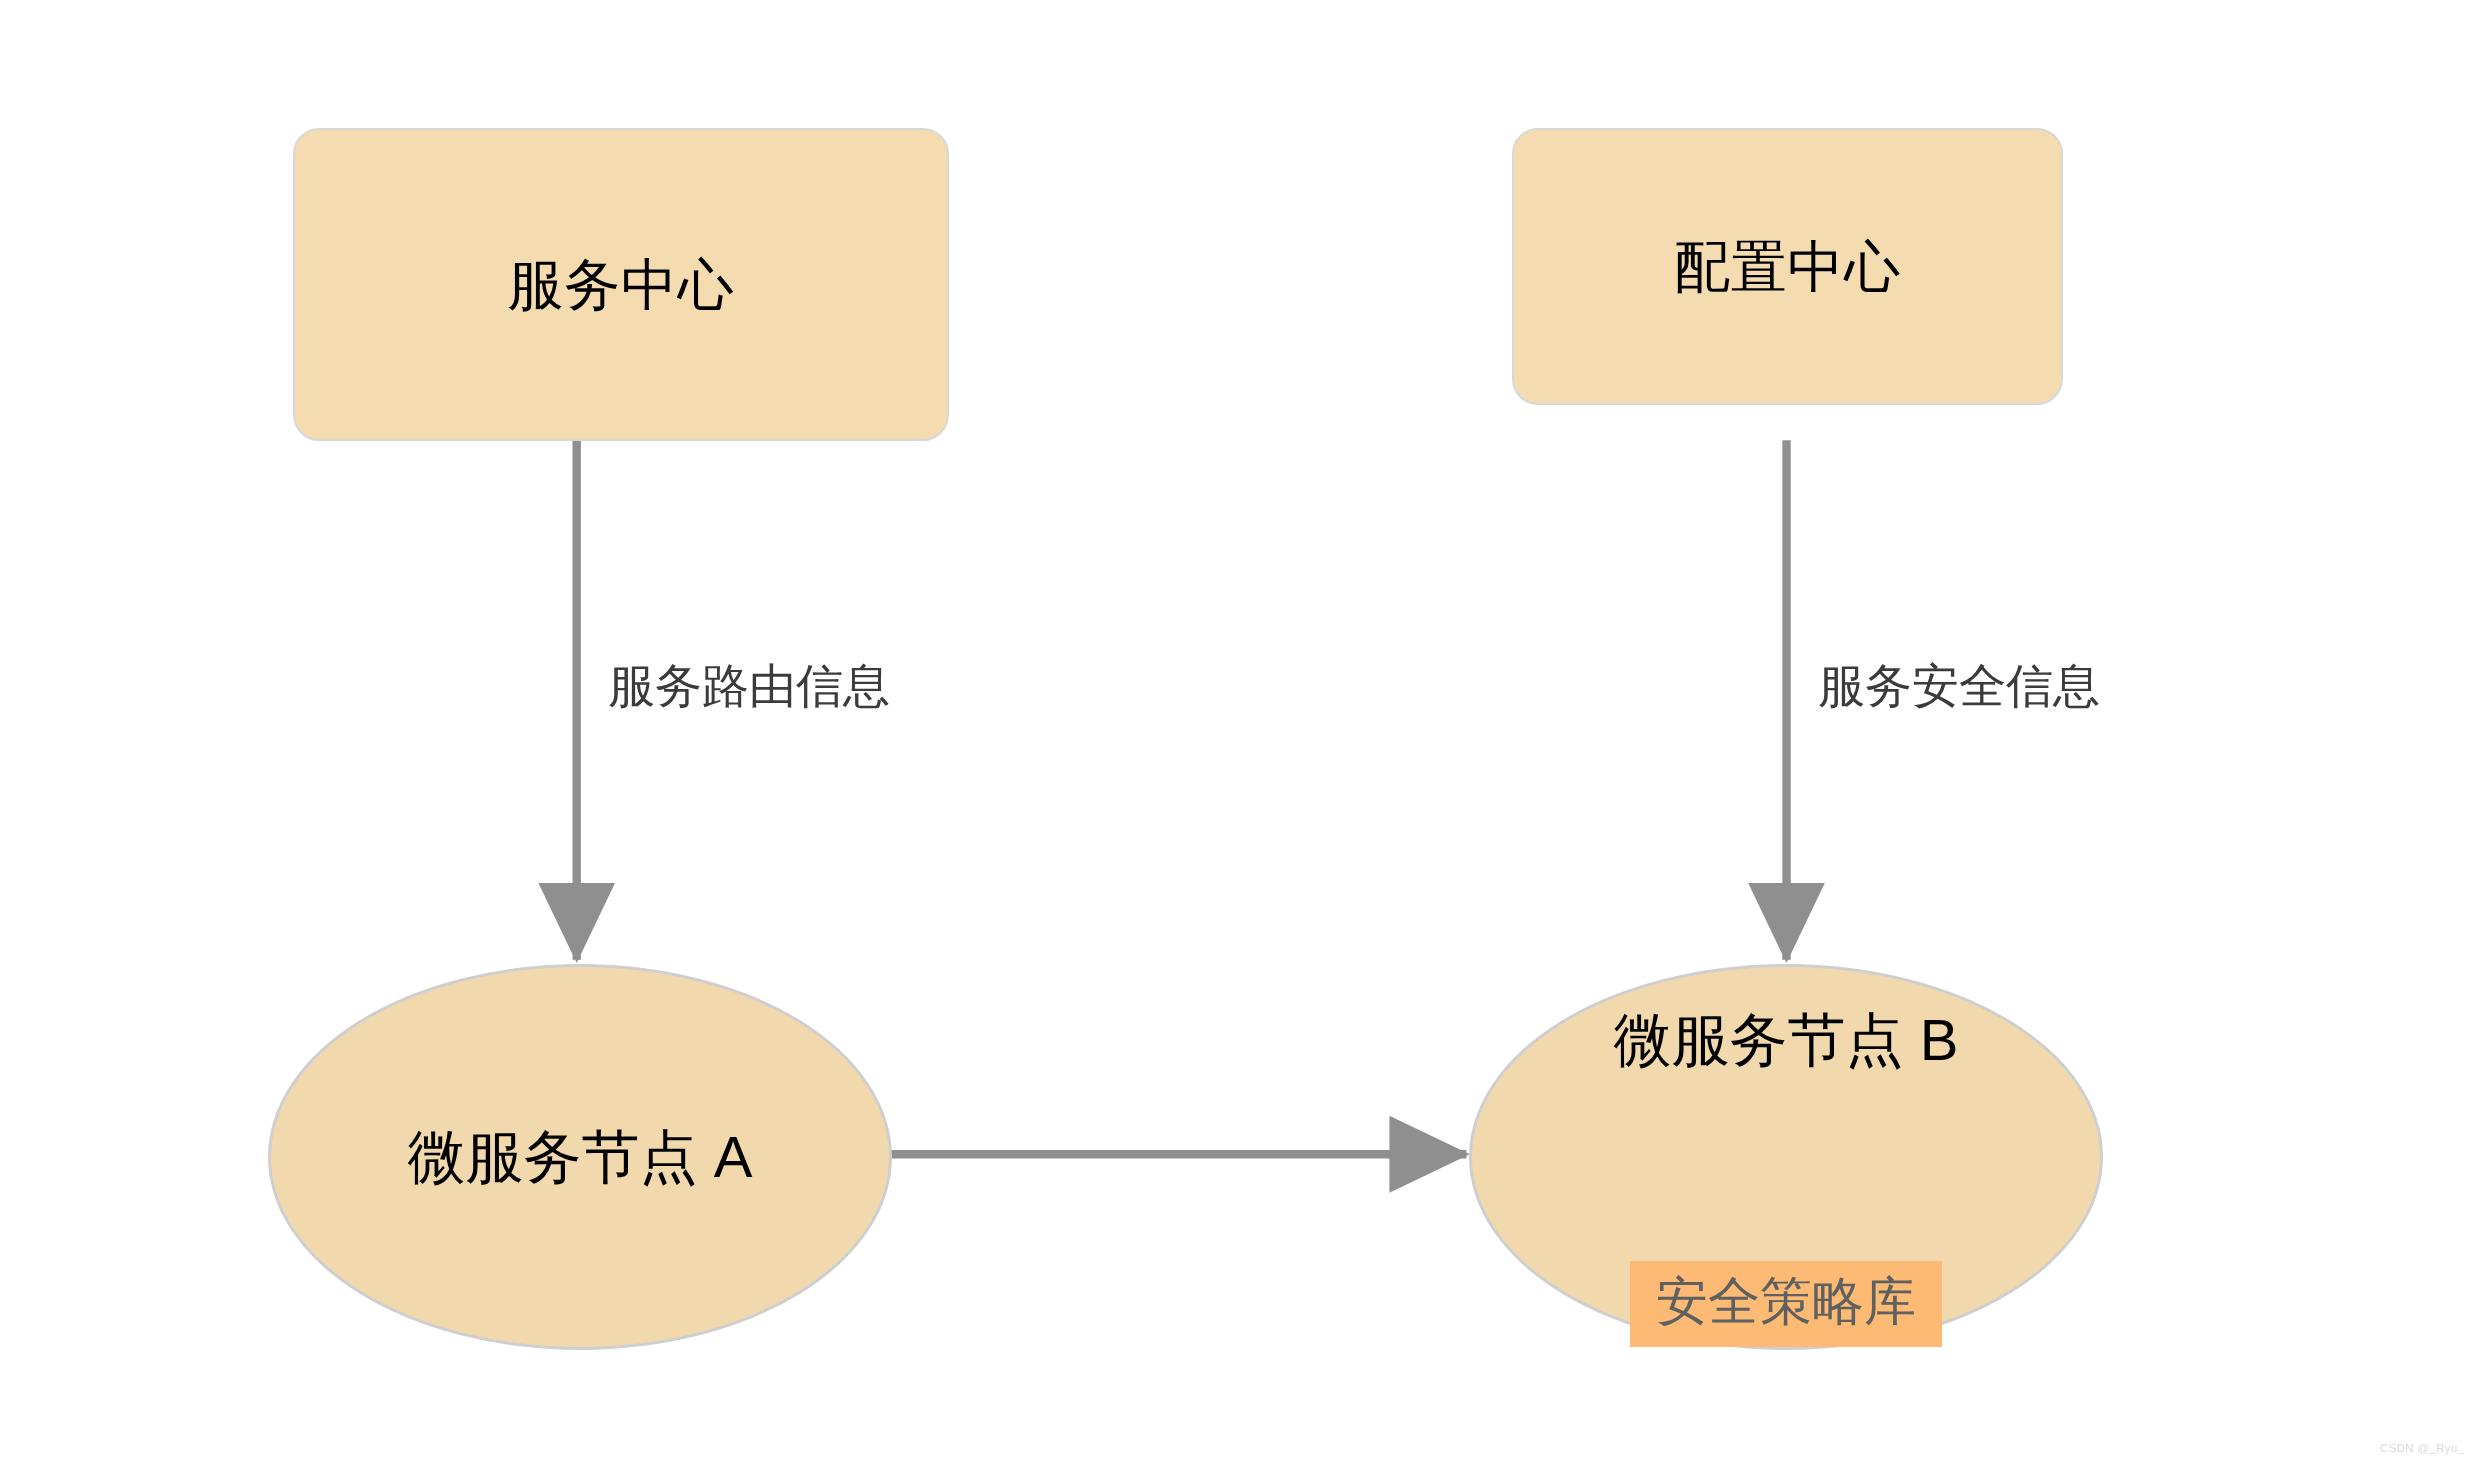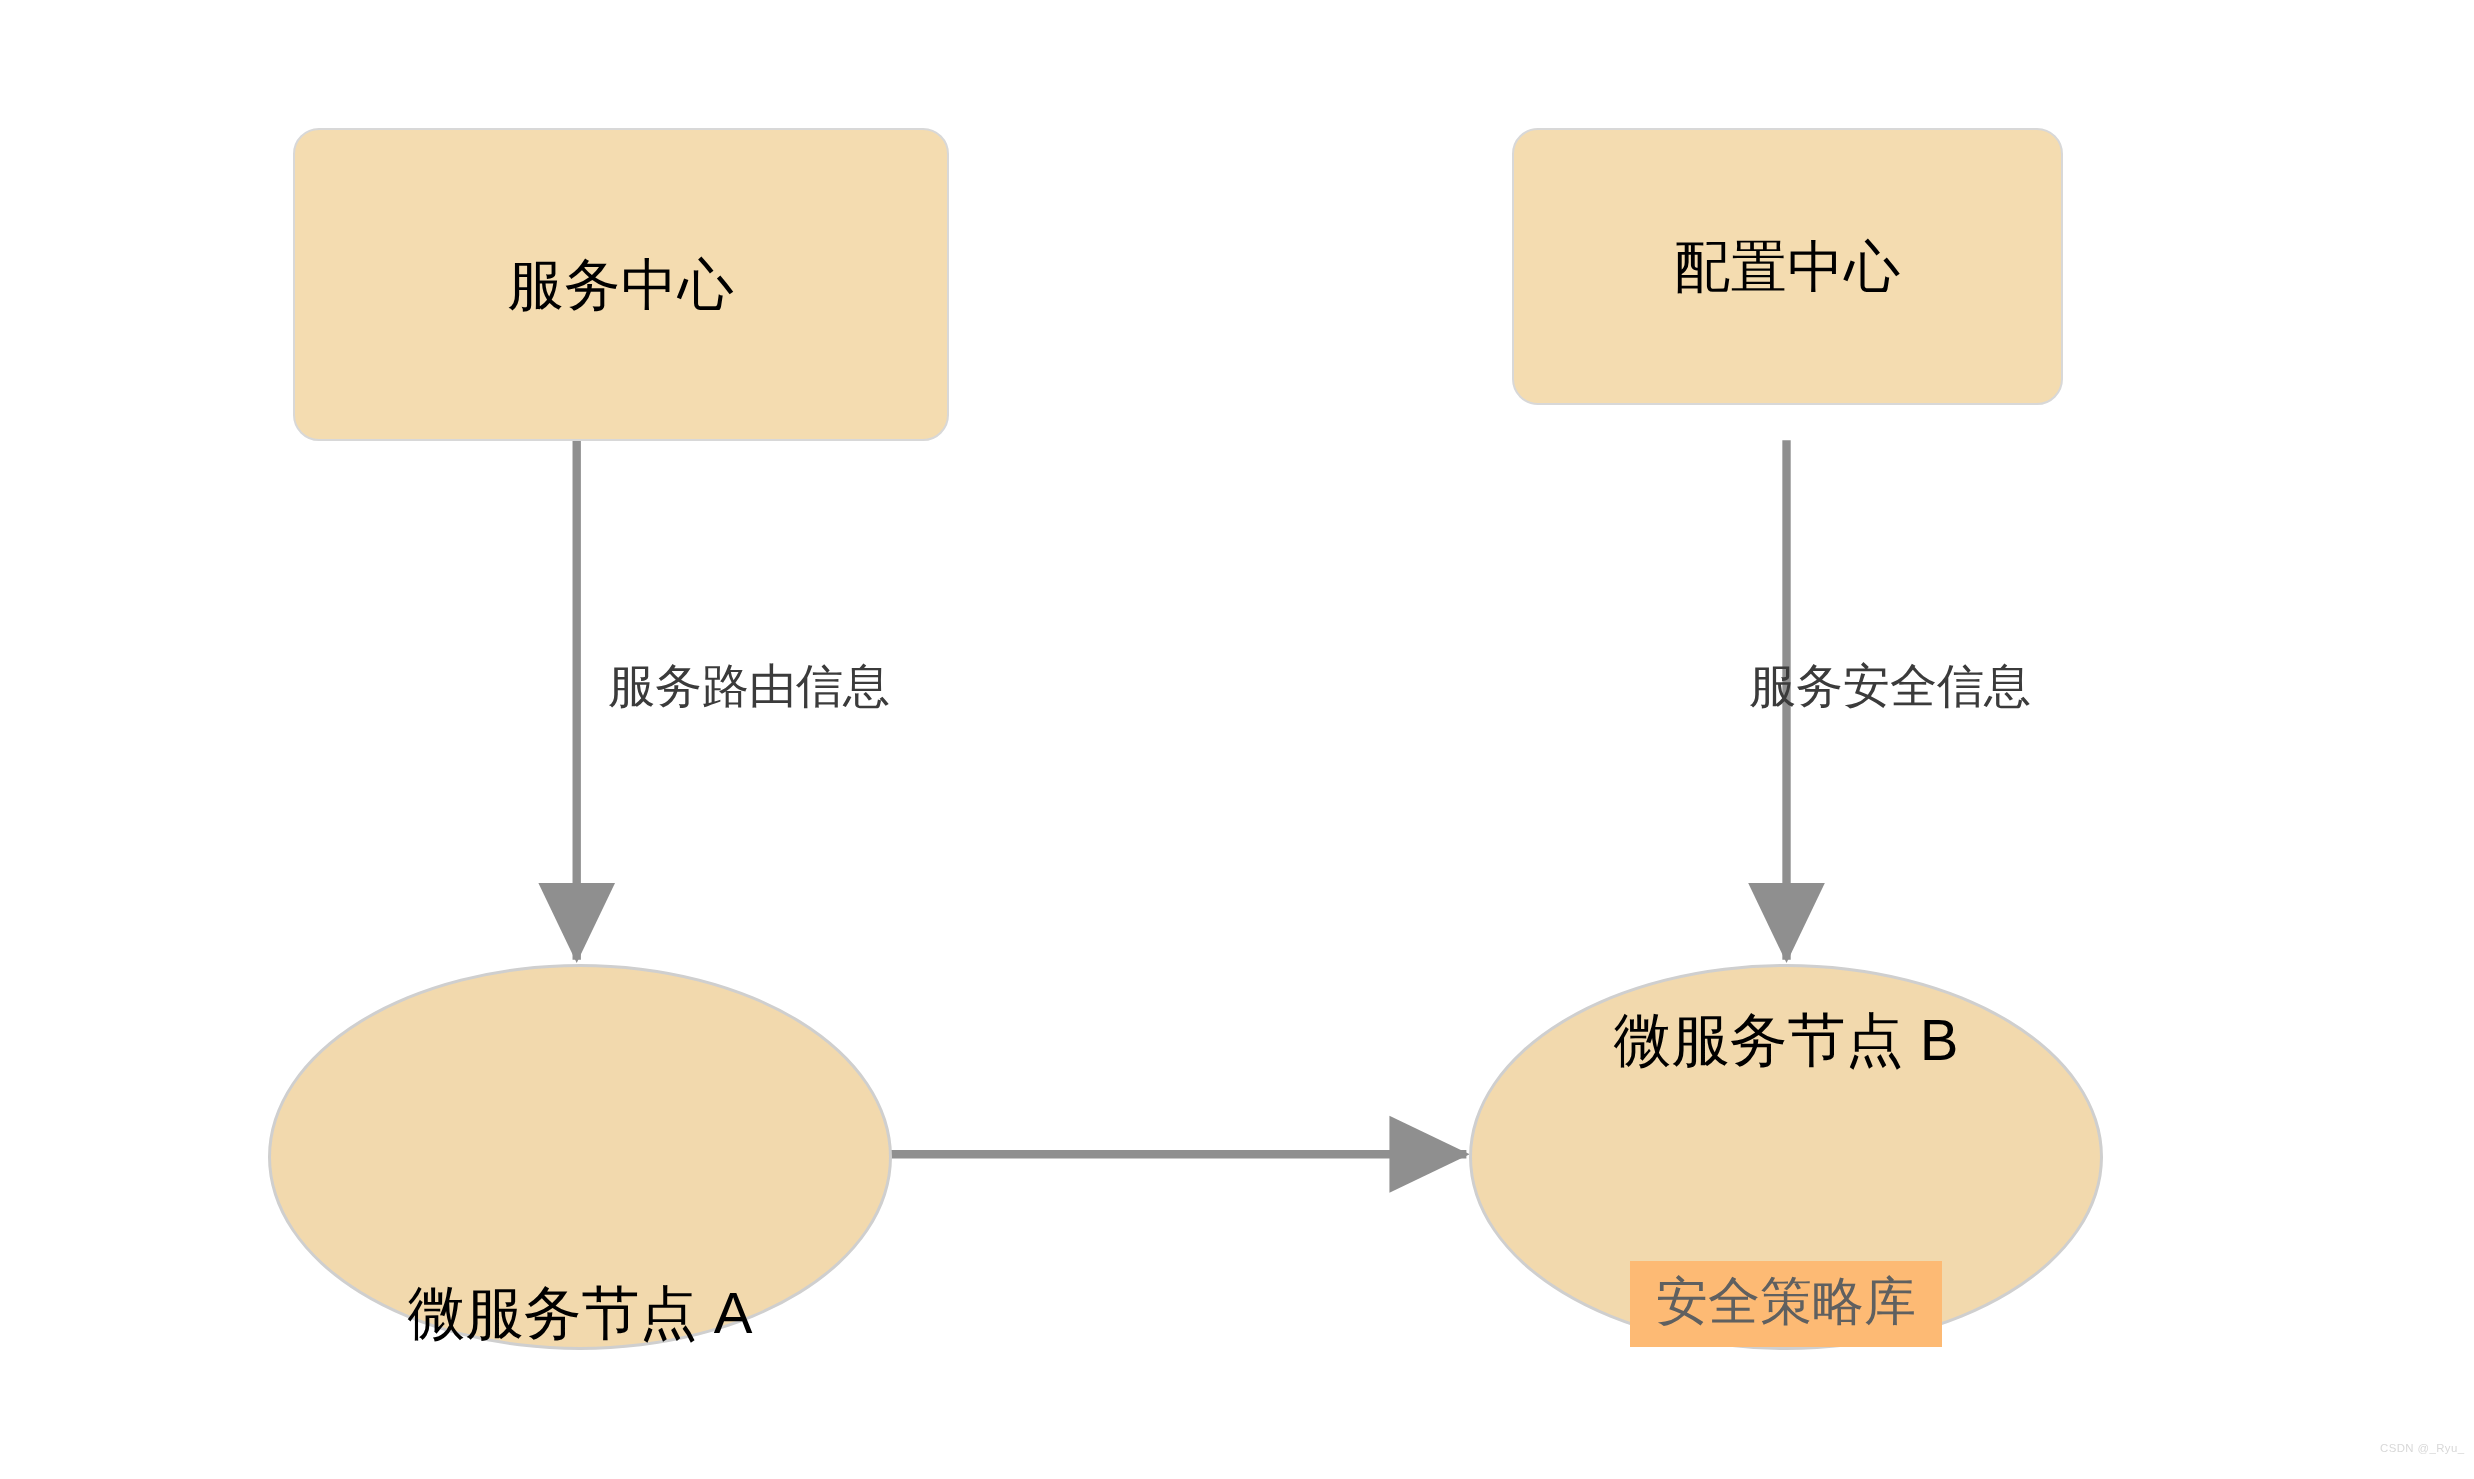--- a/index.html
+++ b/index.html
@@ -48,21 +48,21 @@
   
   .node-ellipse {
     position: absolute;
     box-sizing: border-box;
     background: #f2d9ad;
     border: 3px solid #cfcfcf;
     border-radius: 50%;
     display: flex;
     flex-direction: column;
     align-items: center;
-    justify-content: flex-end;
+    justify-content: center;
   }
   .node-ellipse .node-label {
     color: #000000;
     font-size: 58px;
     line-height: 1.15;
     white-space: nowrap;
   }
 
   
   .sub-box {
@@ -126,18 +126,18 @@
     <span class="node-label">微服务节点 A</span>
   </div>
 
   <div class="node-ellipse" style="left:1469px; top:964px; width:634px; height:386px; justify-content:space-between; padding-top:40px;">
     <span class="node-label">微服务节点 B</span>
     <span class="sub-box">安全策略库</span>
   </div>
 
   <div class="edge-label" style="left:608px; top:660px;">服务路由信息</div>
 
-  <div class="edge-label" style="left:1749px; top:660px;">服务安全信息</div>
+  <div class="edge-label" style="left:1818px; top:660px;">服务安全信息</div>
 
   <div class="watermark">CSDN @_Ryu_</div>
 
 </div>
 
 
 </body></html>

